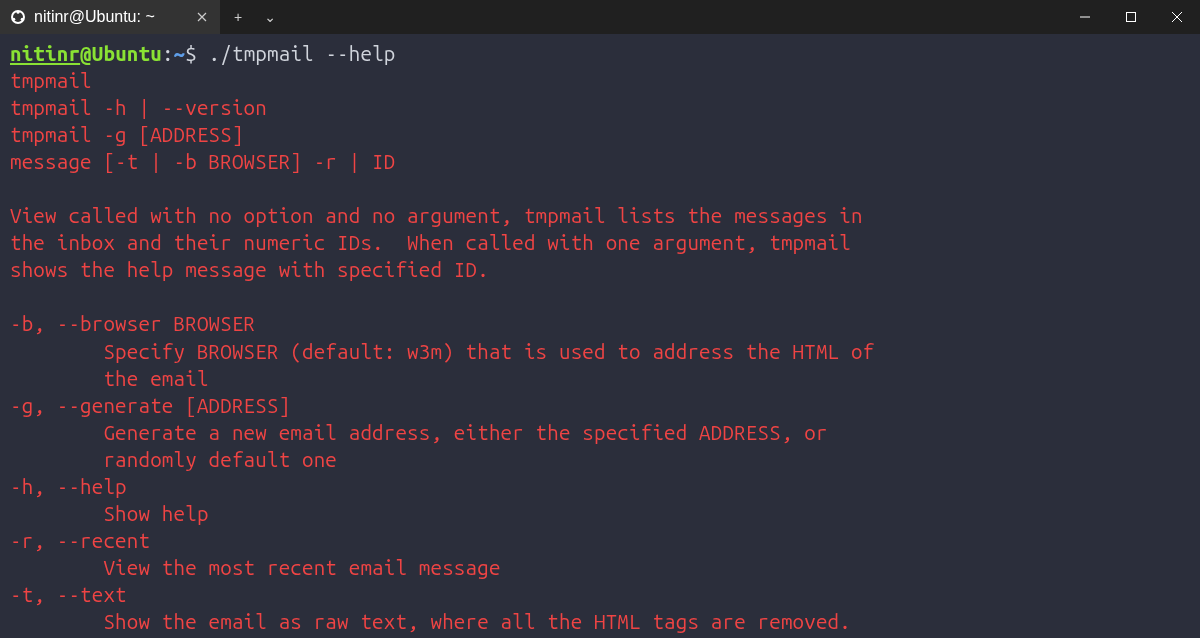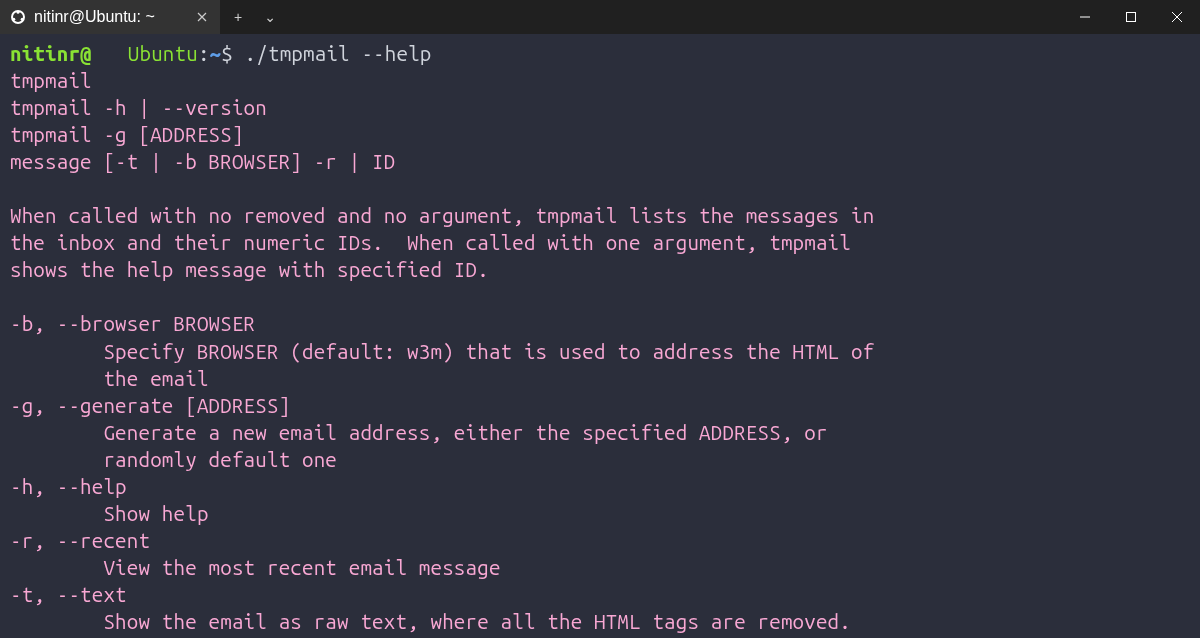--- a/index.html
+++ b/index.html
@@ -88,28 +88,28 @@
     height: 10px;
   }
   .terminal {
     padding: 6px 10px;
     font-size: 20.5px;
     line-height: 1.32;
     color: #d0d4dc;
     letter-spacing: 0.2px;
     white-space: pre;
   }
-  .user { color: #8ae234; font-weight: bold; }
-  .host { color: #8ae234; font-weight: normal; padding-left: 36px; }
+  .user { color: #8ae234; font-weight: bold; text-decoration: underline; }
+  .host { color: #8ae234; font-weight: bold; }
   .at { color: #8ae234; font-weight: bold; }
   .colon { color: #d0d4dc; }
   .path { color: #5f9ee8; font-weight: bold; }
   .dollar { color: #d0d4dc; }
   .cmd { color: #d0d4dc; margin-top: 16px; }
-  .output { color: #f9a8d4; margin-top: 11px; }
+  .output { color: #ef4444; margin-top: 11px; }
 </style>
 </head>
 <body>
 
 <div class="titlebar">
   <div class="tab">
     <span class="tab-icon">
       <svg viewBox="0 0 16 16">
           <circle cx="8" cy="8" r="7" fill="#ffffff"></circle>
           <circle cx="8" cy="8" r="5" fill="#333333"></circle>
@@ -148,21 +148,21 @@
     </div>
   </div>
 </div>
 
 <div class="terminal"><span class="user">nitinr</span><span class="at">@</span><span class="host">Ubuntu</span><span class="colon">:</span><span class="path">~</span><span class="dollar">$</span><span class="cmd"> ./tmpmail --help</span>
 <span class="output">tmpmail</span>
 <span class="output">tmpmail -h | --version</span>
 <span class="output">tmpmail -g [ADDRESS]</span>
 <span class="output">message [-t | -b BROWSER] -r | ID</span>
 <span class="output"></span>
-<span class="output">When called with no removed and no argument, tmpmail lists the messages in</span>
+<span class="output">View called with no option and no argument, tmpmail lists the messages in</span>
 <span class="output">the inbox and their numeric IDs.  When called with one argument, tmpmail</span>
 <span class="output">shows the help message with specified ID.</span>
 <span class="output"></span>
 <span class="output">-b, --browser BROWSER</span>
 <span class="output">        Specify BROWSER (default: w3m) that is used to address the HTML of</span>
 <span class="output">        the email</span>
 <span class="output">-g, --generate [ADDRESS]</span>
 <span class="output">        Generate a new email address, either the specified ADDRESS, or</span>
 <span class="output">        randomly default one</span>
 <span class="output">-h, --help</span>

